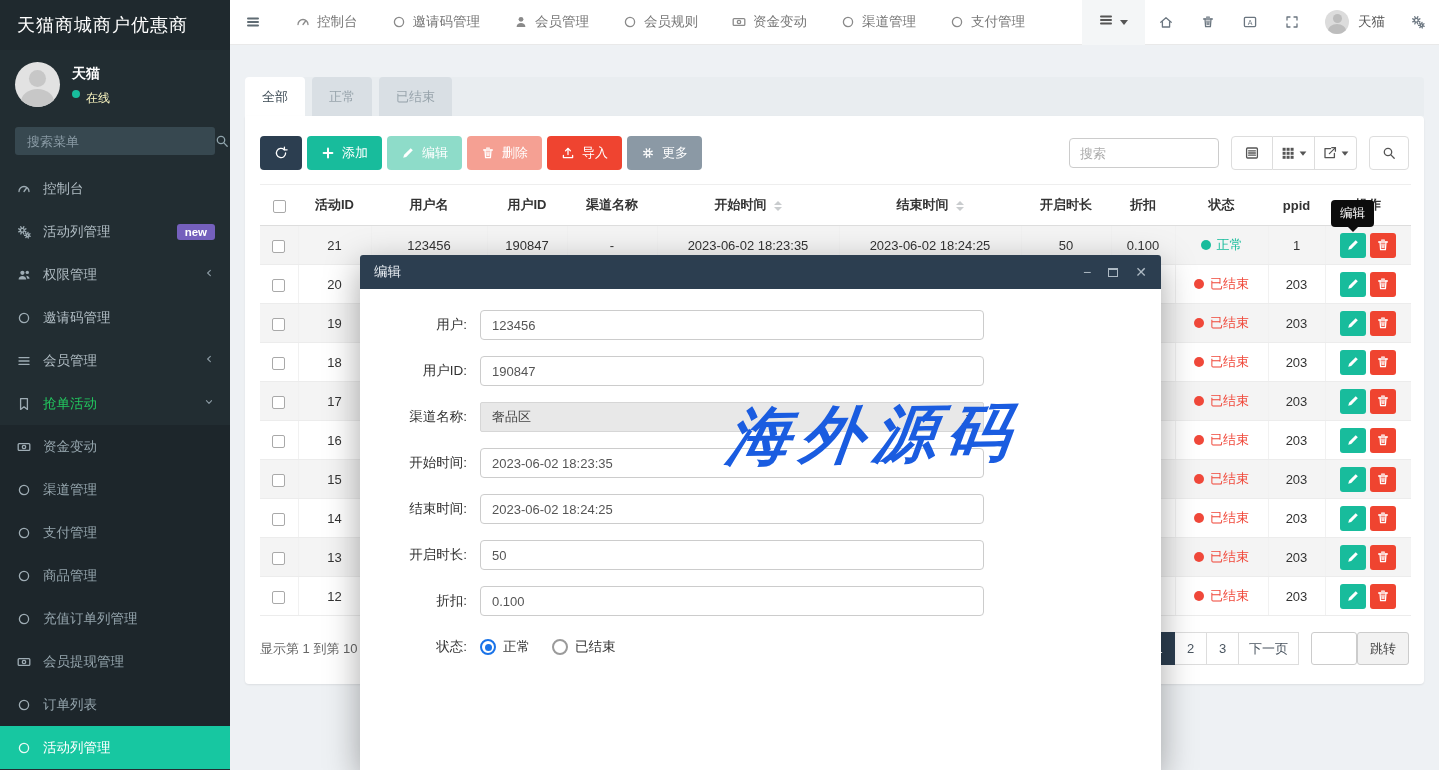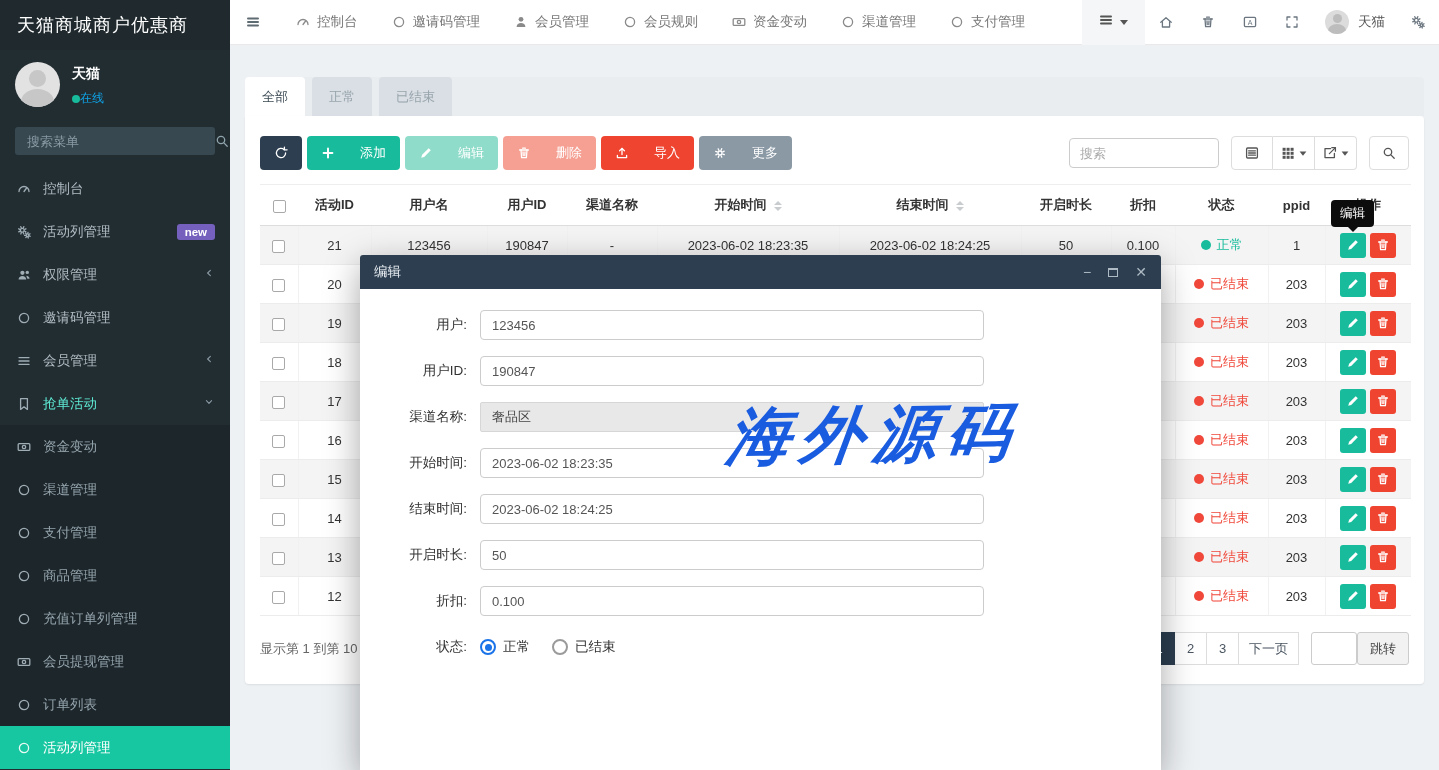--- a/index.html
+++ b/index.html
@@ -10,31 +10,31 @@
   
   .sidebar { position:absolute; left:0; top:0; bottom:0; width:230px; background:#222d32; z-index:20; }
   .logo { height:50px; background:#1f292e; color:#fff; font-size:18px; font-weight:300; letter-spacing:1px;
           display:flex; align-items:center; padding-left:17px; white-space:nowrap; }
   .user-panel { display:flex; padding:12px 15px 10px; align-items:flex-start; gap:12px; }
   .avatar-big { width:45px; height:45px; border-radius:50%; background:#e2e2e2; overflow:hidden; position:relative; flex:0 0 45px;}
   .avatar-big:before { content:""; position:absolute; left:14px; top:8px; width:17px; height:17px; border-radius:50%; background:#c7c7c7; }
   .avatar-big:after  { content:""; position:absolute; left:6px; top:27px; width:33px; height:26px; border-radius:50%; background:#c7c7c7; }
   .user-meta { padding-top:3px; }
   .user-name { color:#fff; font-size:14px; font-weight:bold; margin-bottom:7px; }
-  .user-status { color:#0ea5e9; font-size:12px; display:flex; align-items:center; }
+  .user-status { color:#fef9c3; font-size:12px; display:flex; align-items:flex-start; gap:6px; }
   .status-dot { width:8px; height:8px; border-radius:50%; background:#18bc9c; display:inline-block; }
   .side-search { margin:10px 15px 12px; height:28px; background:#374850; border-radius:3px; display:flex; align-items:center; }
   .side-search input { flex:1; background:transparent; border:0; outline:0; color:#cfd8dc; font-size:13px; padding:0 12px; }
   .side-search input::placeholder { color:#8a9ba5; }
   .side-search .sbtn { width:34px; color:#90a4ac; display:flex; justify-content:center; cursor:pointer; }
   .menu { list-style:none; }
   .menu-item { height:43px; display:flex; align-items:center; padding:0 15px 0 17px; color:#b0bcc3; font-size:13.5px; cursor:pointer; }
   .menu-item .mi-ic { width:26px; display:flex; color:#9fadb5; }
   .menu-item .mi-label { flex:1; }
-  .menu-item.open { color:#5eead4; }
+  .menu-item.open { color:#22c55e; }
   .badge-new { background:#7560bd; color:#fff; font-size:11.5px; font-weight:bold; padding:2px 8px; border-radius:3px; }
   .arrow { color:#8b9aa3; font-size:12px; }
   .submenu { list-style:none; background:#1d262b; }
   .submenu .menu-item { color:#95a5ad; }
   .submenu .menu-item.active { background:#17c7a1; color:#fff; }
   .submenu .menu-item.active .mi-ic { color:#eafaf5; }
 
   
   .topbar { position:absolute; left:230px; top:0; right:0; height:45px; background:#fff; border-bottom:1px solid #e9e9e9;
             display:flex; align-items:center; z-index:10; }
@@ -54,21 +54,21 @@
 
   
   .content { position:absolute; left:230px; top:45px; right:0; bottom:0; padding:0 15px; }
   .tabs-row { margin-top:32px; height:39px; display:flex; gap:7px; background:#e9edf0; border-radius:4px 4px 0 0; }
   .tab { min-width:56px; padding:0 17px; display:flex; align-items:center; justify-content:center; font-size:13px;
          color:#98a4ac; background:#d9dfe4; border-radius:4px 4px 0 0; cursor:pointer; }
   .tab.active { background:#fff; color:#3d4b55; }
   .panel { background:#fff; border-radius:0 4px 4px 4px; box-shadow:0 1px 2px rgba(0,0,0,.08); height:568px; padding:20px 15px 0; position:relative; }
 
   .toolbar { display:flex; align-items:center; }
-  .btn { height:34px; border:0; border-radius:4px; color:#fff; font-size:13px; display:inline-flex; align-items:center; gap:25px;
+  .btn { height:34px; border:0; border-radius:4px; color:#fff; font-size:13px; display:inline-flex; align-items:center; gap:7px;
          padding:0 14px; margin-right:5px; cursor:pointer; font-family:inherit; }
   .btn svg { display:block; }
   .btn-dark { background:#2c3e50; }
   .btn-success { background:#18bc9c; }
   .btn-success-disabled { background:#8edcc9; cursor:default; }
   .btn-danger { background:#ef4430; }
   .btn-danger-disabled { background:#f5a093; cursor:default; }
   .btn-secondary { background:#8b99a5;align-items:center; }
   .toolbar-right { margin-left:auto; display:flex; align-items:center; }
   .tb-search { width:150px; height:30px; border:1px solid #ccc; border-radius:4px; font-size:13px; color:#555; padding:0 10px; outline:0; }

